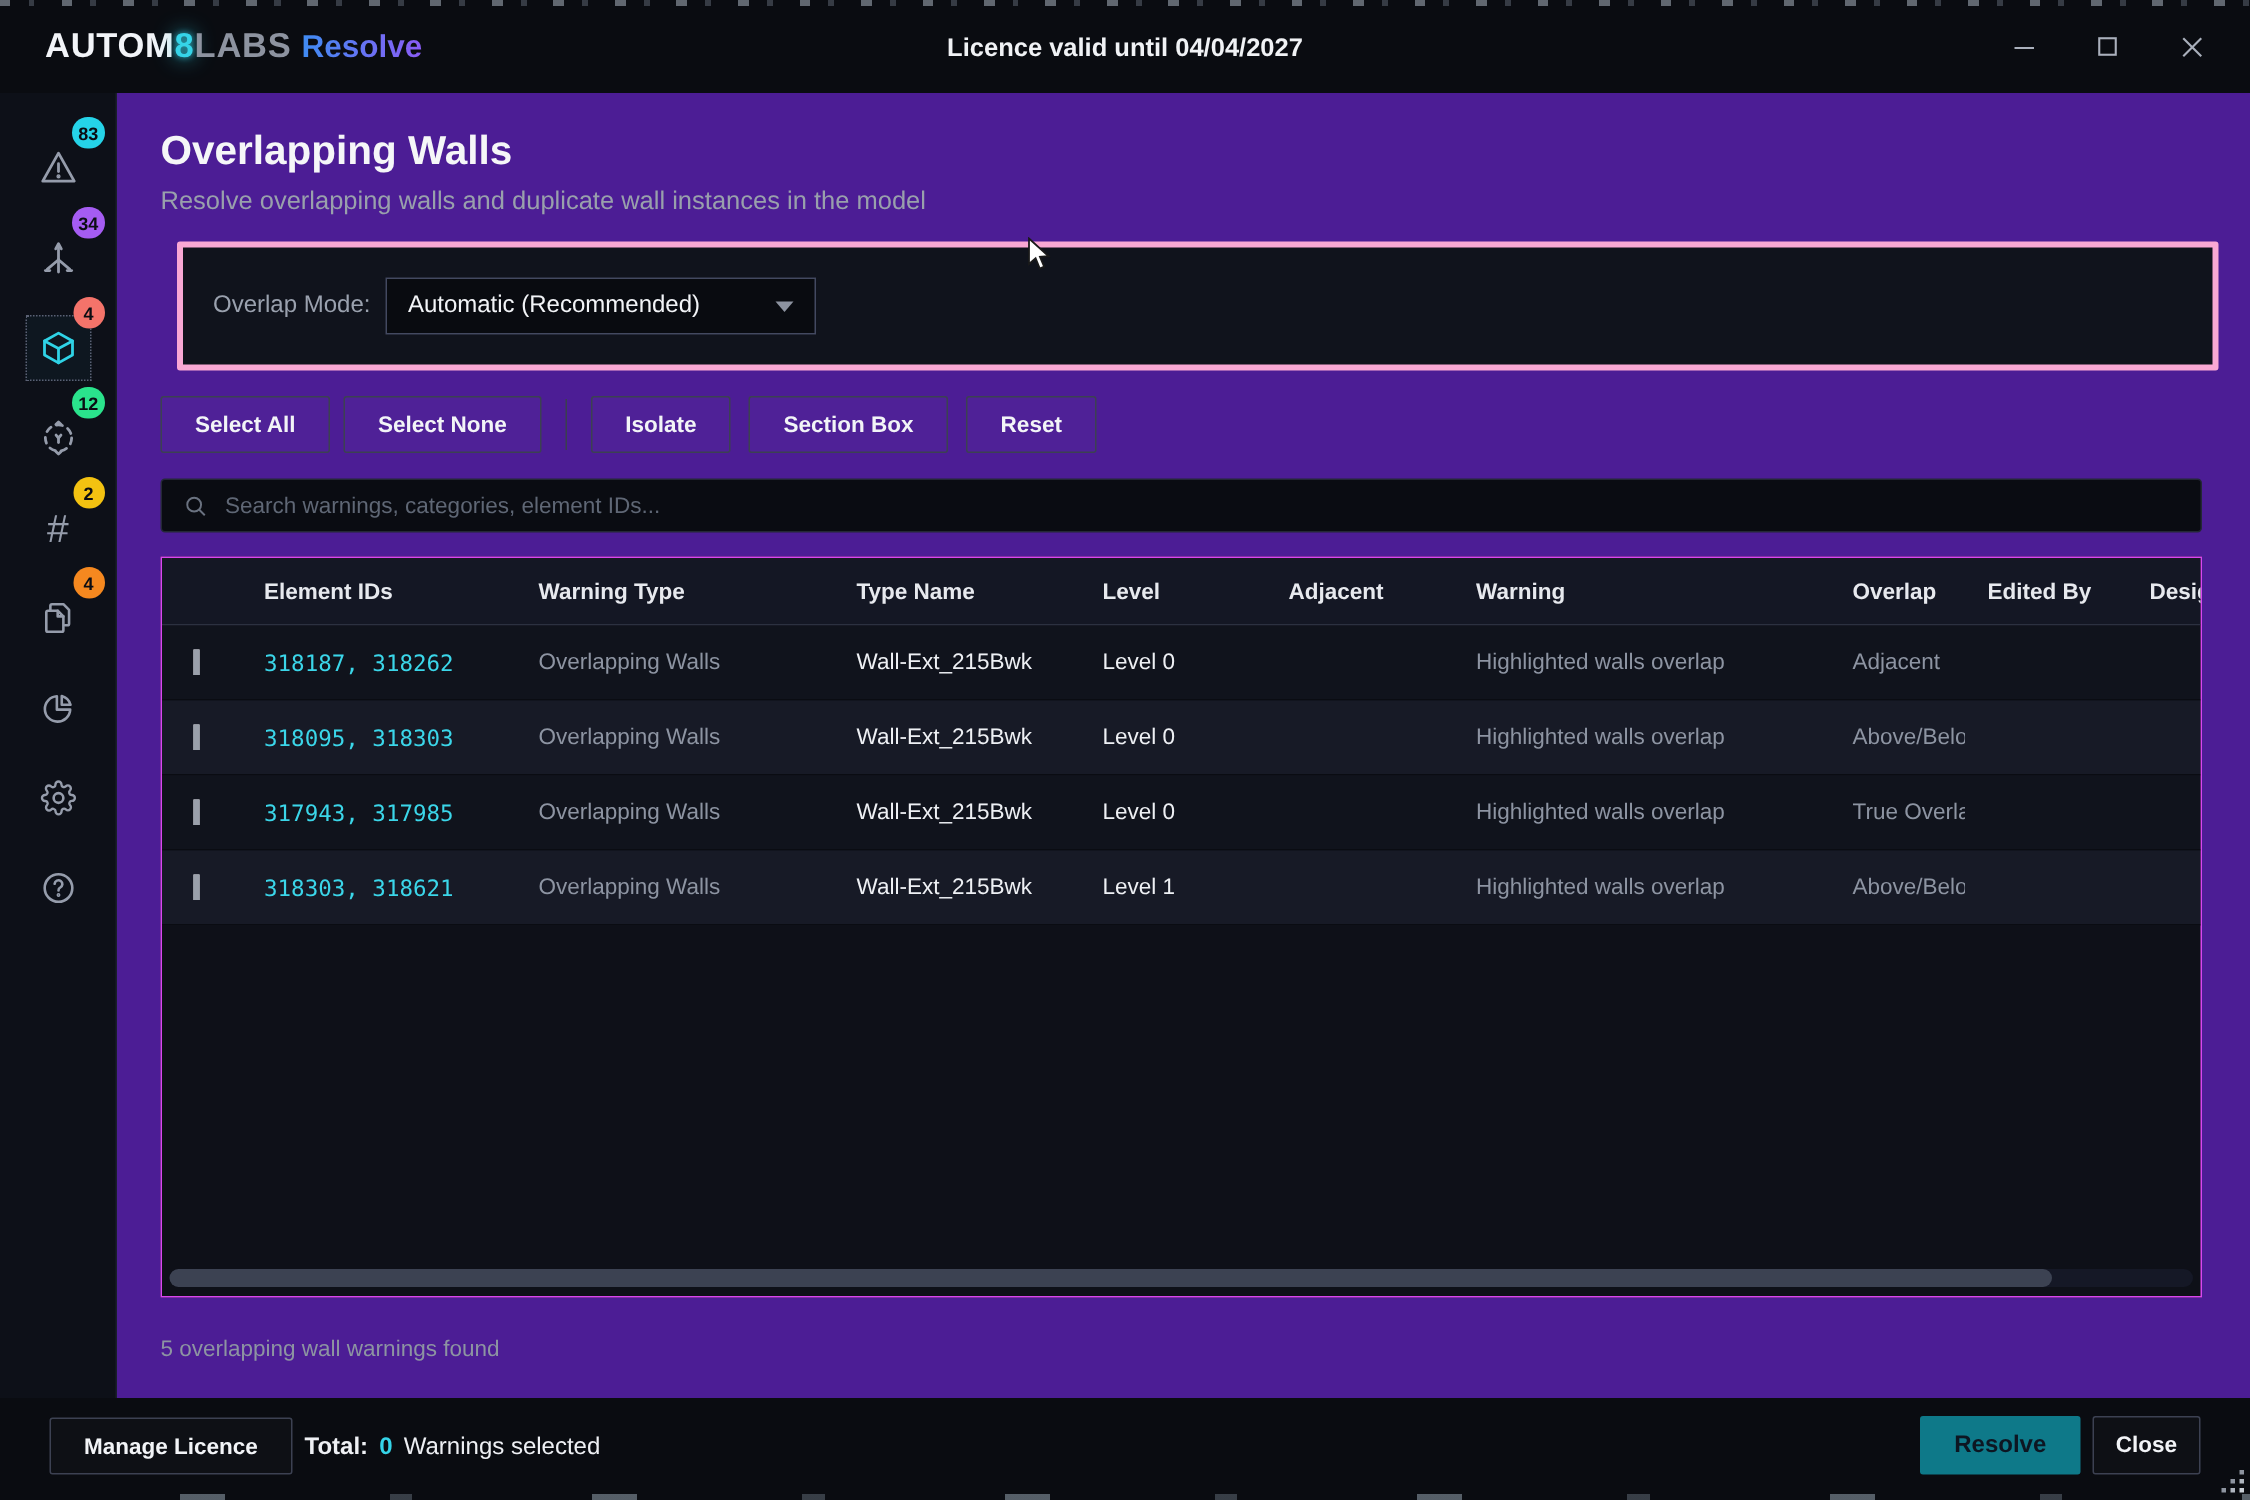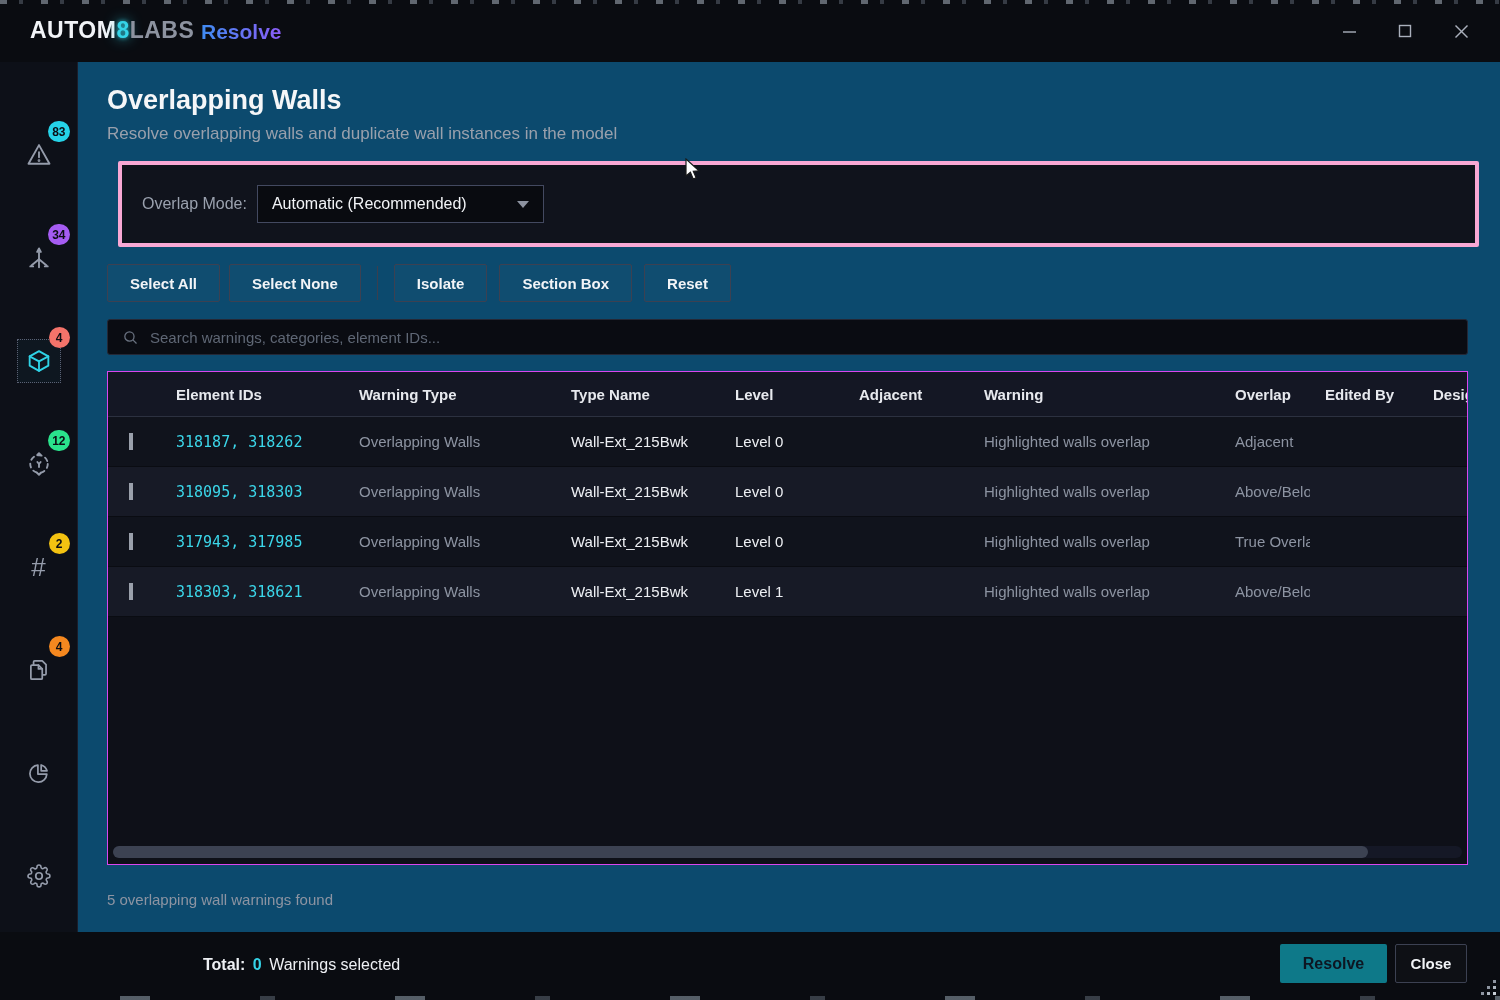--- a/index.html
+++ b/index.html
@@ -1,19 +1,19 @@
 <!DOCTYPE html>
 <html><head>
 <meta charset="utf-8">
 <style>
   * { margin:0; padding:0; box-sizing:border-box; }
   html,body { background:#05060a; }
   .window {
     position:relative; width:1500px; height:1000px; overflow:hidden;
-    background:#0c4a6e; color:#e8eaee;
+    background:#4c1d95; color:#e8eaee;
     font-family:"Liberation Sans", sans-serif;
   }
   
   .artifact-top {
     position:absolute; top:0; left:0; right:0; height:4px; z-index:60;
     background:#0a0c11;
     background-image:repeating-linear-gradient(90deg,
       rgba(168,178,190,.55) 0 7px, rgba(10,12,17,0) 7px 19px,
       rgba(120,130,145,.4) 19px 23px, rgba(10,12,17,0) 23px 41px);
   }
@@ -40,21 +40,21 @@
   }
   .win-controls { position:absolute; right:18px; top:14px; display:flex; gap:14px; }
   .win-btn { width:42px; height:34px; display:flex; align-items:center; justify-content:center; }
   .win-btn svg { stroke:#aab0bc; }
   
   .sidebar {
     position:absolute; left:0; top:62px; width:78px; bottom:68px;
     background:#0d1018; border-right:1px solid #1a1e2b;
     display:flex; flex-direction:column; align-items:center; padding-top:20px;
   }
-  .side-item { position:relative; width:50px; height:60px; flex:0 0 60px; display:flex; align-items:center; justify-content:center;margin-top:43px; }
+  .side-item { position:relative; width:50px; height:60px; flex:0 0 60px; display:flex; align-items:center; justify-content:center; }
   .iconbox { width:44px; height:44px; display:flex; align-items:center; justify-content:center; border:1px dotted transparent; }
   .side-item.active .iconbox { border-color:#5b6174; background:rgba(47,211,230,.04); }
   .side-item svg { stroke:#959cab; fill:none; stroke-width:1.6; stroke-linecap:round; stroke-linejoin:round; }
   .side-item.active svg { stroke:#2fd3e6; }
   .badge {
     position:absolute; top:-4px; right:-6px; min-width:21px; height:21px; padding:0 4px;
     border-radius:11px; color:#0b0d13; font-size:12px; font-weight:bold;
     display:flex; align-items:center; justify-content:center; z-index:2;
   }
   .hash-glyph { font-size:26px; color:#959cab; font-weight:400; line-height:1; }
@@ -141,20 +141,21 @@
 </style>
 </head>
 <body>
 
 <div class="window">
   <div class="artifact-top"></div>
 
   <div class="titlebar">
     <div class="logo"><span>AUTOM</span><span class="brand-8">8</span><span class="brand-labs">LABS</span></div>
     <div class="product">Resolve</div>
+    <div class="titlebar-title">Licence valid until 04/04/2027</div>
     <div class="win-controls">
       <div class="win-btn">
         <svg width="15" height="15" viewBox="0 0 15 15">
             <line x1="1" y1="8" x2="14" y2="8" stroke-width="1.4"></line>
           </svg>
       </div>
       <div class="win-btn">
         <svg width="14" height="14" viewBox="0 0 14 14">
             <rect x="1.5" y="1.5" width="11" height="11" fill="none" stroke-width="1.4"></rect>
           </svg>
@@ -353,20 +354,21 @@
     </div>
 
     <div class="hscroll">
       <div class="hthumb"></div>
     </div>
   </div>
 
   <div class="status-text">5 overlapping wall warnings found</div>
 
   <div class="footer">
+    <button class="btn manage-btn">Manage Licence</button>
     <div class="total-line">
       <span class="total-label">Total:</span>
       <span class="total-count">0</span>
       <span>Warnings selected</span>
     </div>
     <button class="resolve-btn">Resolve</button>
     <button class="btn close-btn">Close</button>
   </div>
 
   <div class="resize-grip">

